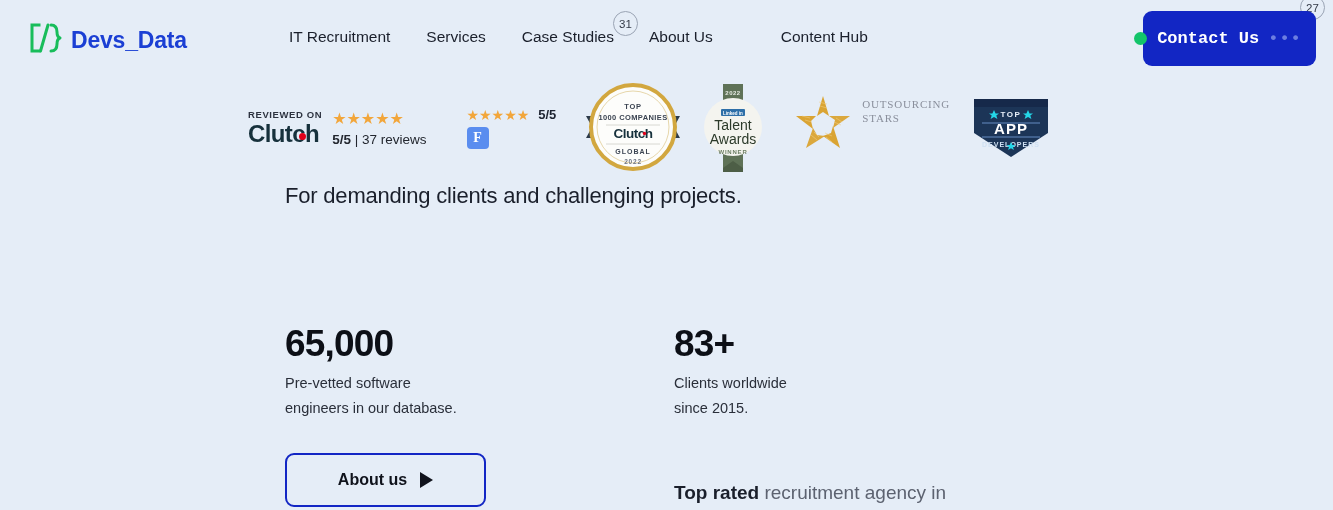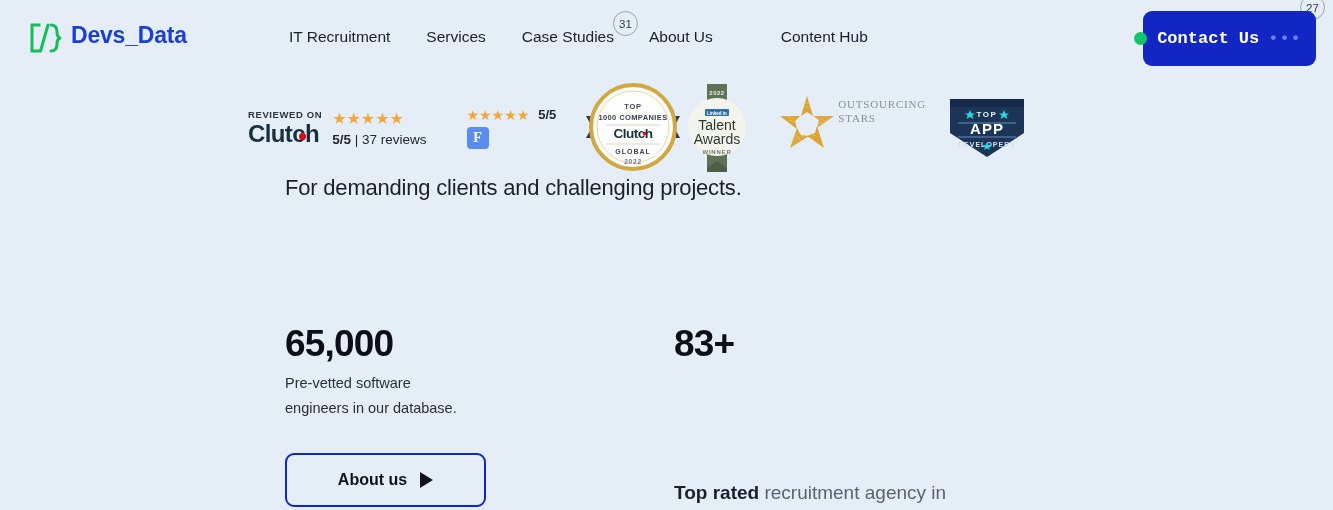--- a/index.html
+++ b/index.html
@@ -11,21 +11,21 @@
   }
   .page { position: relative; width: 1333px; height: 510px; background: #e5edf7; }
 
   
   .header {
     position: absolute; top: 0; left: 0; width: 1333px; height: 76px;
     display: flex; align-items: center;
   }
   .logo-wrap {
     position: absolute; left: 28px; top: 22px;
-    display: flex; align-items: flex-start; gap: 9px;
+    display: flex; align-items: flex-end; gap: 9px;
   }
   .logo-mark { width: 34px; height: 32px; display: block; }
   .logo-text {
     font-size: 23px; font-weight: 700; color: #1b3fd4;
     letter-spacing: -0.2px; white-space: nowrap;
   }
 
   .nav {
     position: absolute; left: 289px; top: 28px;
     display: flex; align-items: center; gap: 0px;
@@ -104,24 +104,24 @@
   .gf-logo-box {
     width: 22px; height: 22px; border-radius: 4px; background: #5a8def;
     display: flex; align-items: center; justify-content: center;
     color: #fff; font-size: 14px; font-weight: 700; font-family: "Liberation Serif", serif;
   }
   .gf-name { font-size: 22px; font-weight: 700; color: #5a8def; letter-spacing: -0.4px; }
 
   .seal-clutch { position: relative; margin-left: 28px; width: 90px; height: 90px; }
   .seal-clutch svg { display: block; }
 
-  .talent-badge { margin-left: 12px; width: 62px; height: 90px; }
+  .talent-badge { margin-left: 28px; width: 62px; height: 90px; }
   .talent-badge svg { display: block; }
 
-  .outsourcing { margin-left: 28px; display: flex; align-items: flex-start; gap: 0; padding-bottom: 8px; }
+  .outsourcing { margin-left: 28px; display: flex; align-items: flex-start; gap: 8px; padding-bottom: 8px; }
   .outsourcing svg { display: block; }
   .outsourcing-text {
     font-family: "Liberation Serif", serif; font-size: 11px; color: #8a8f9c;
     letter-spacing: 0.8px; line-height: 1.25; padding-top: 6px;
   }
 
   .topapp { margin-left: 18px; width: 86px; height: 68px; }
   .topapp svg { display: block; }
 
   
@@ -131,21 +131,21 @@
     font-weight: 400; letter-spacing: -0.5px; white-space: nowrap;
   }
   .hl-grad {
     font-weight: 700;
     background: linear-gradient(90deg, #8ea5ee 0%, #6f8ceb 28%, #3358e3 62%, #1430cf 100%);
     -webkit-background-clip: text; background-clip: text;
     -webkit-text-fill-color: transparent; color: #3358e3;
   }
   .hl-bold { font-weight: 700; }
   .subtitle {
-    margin-top: 7px; font-size: 22px; color: #1a1f2b;
+    margin-top: 15px; font-size: 22px; color: #1a1f2b;
     letter-spacing: -0.2px; white-space: nowrap;
   }
 
   .stats { position: absolute; left: 285px; top: 325px; display: flex; }
   .stat { width: 389px; }
   .stat-num {
     font-size: 37px; font-weight: 700; color: #0c0f16;
     letter-spacing: -0.8px; line-height: 1;
   }
   .stat-desc {
@@ -337,20 +337,24 @@
   <div class="stats">
     <div class="stat">
       <div class="stat-num">65,000</div>
       <div class="stat-desc">
         <div>Pre-vetted software</div>
         <div>engineers in our database.</div>
       </div>
     </div>
     <div class="stat">
       <div class="stat-num">83+</div>
+      <div class="stat-desc">
+        <div>Clients worldwide</div>
+        <div>since 2015.</div>
+      </div>
     </div>
   </div>
 
   <button class="cta-btn">
     <span>About us</span>
     <span class="play-tri"></span>
   </button>
 
   <p class="toprated">
     <b>Top rated</b><span> recruitment agency in Poland, Eastern Europe, Portugal, UK and LatAm.</span>

